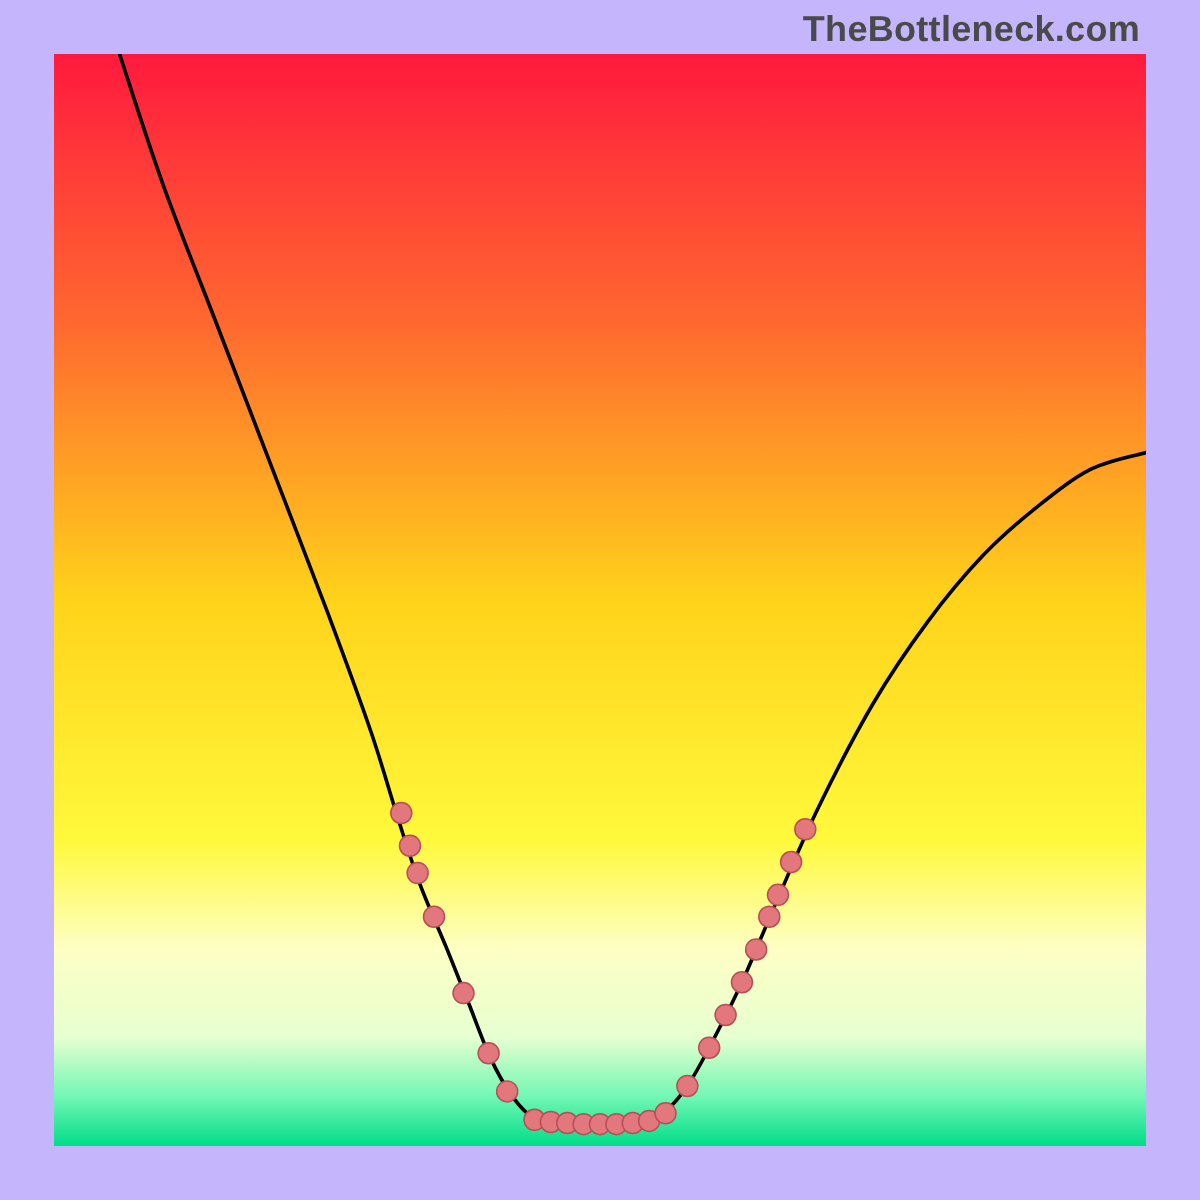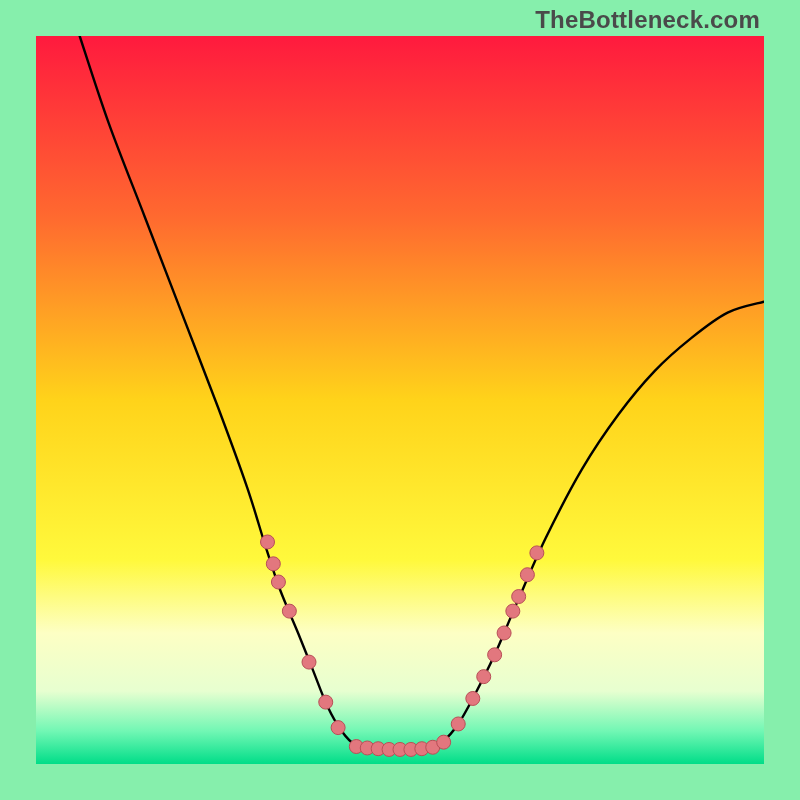--- a/index.html
+++ b/index.html
@@ -9,21 +9,21 @@
     height: 800px;
     background: #000;
     overflow: hidden;
   }
   .frame {
     position: absolute;
     left: 0;
     top: 0;
     width: 800px;
     height: 800px;
-    background: #86efac;
+    background: #c4b5fd;
   }
   .plot-area {
     position: absolute;
     left: 36px;
     top: 36px;
     width: 728px;
     height: 728px;
     overflow: hidden;
   }
   .watermark {

